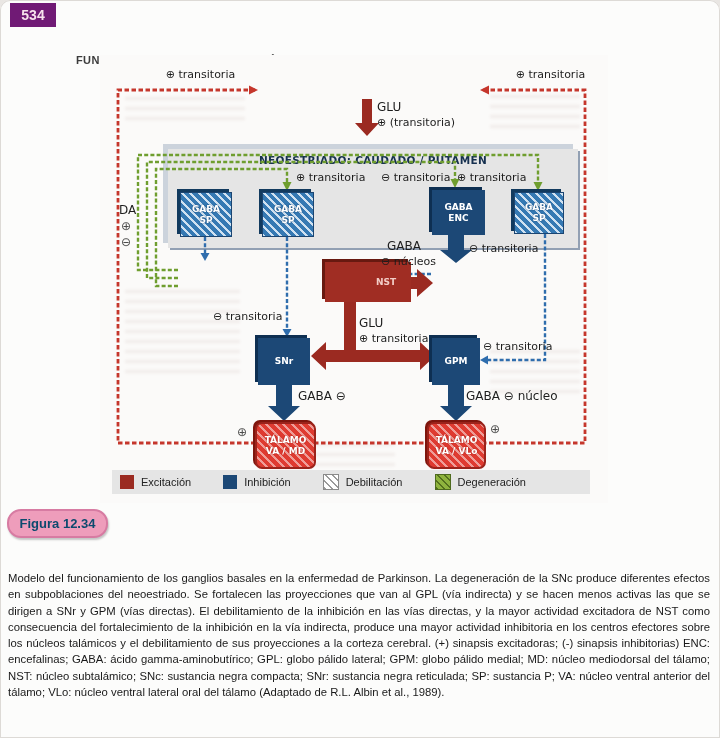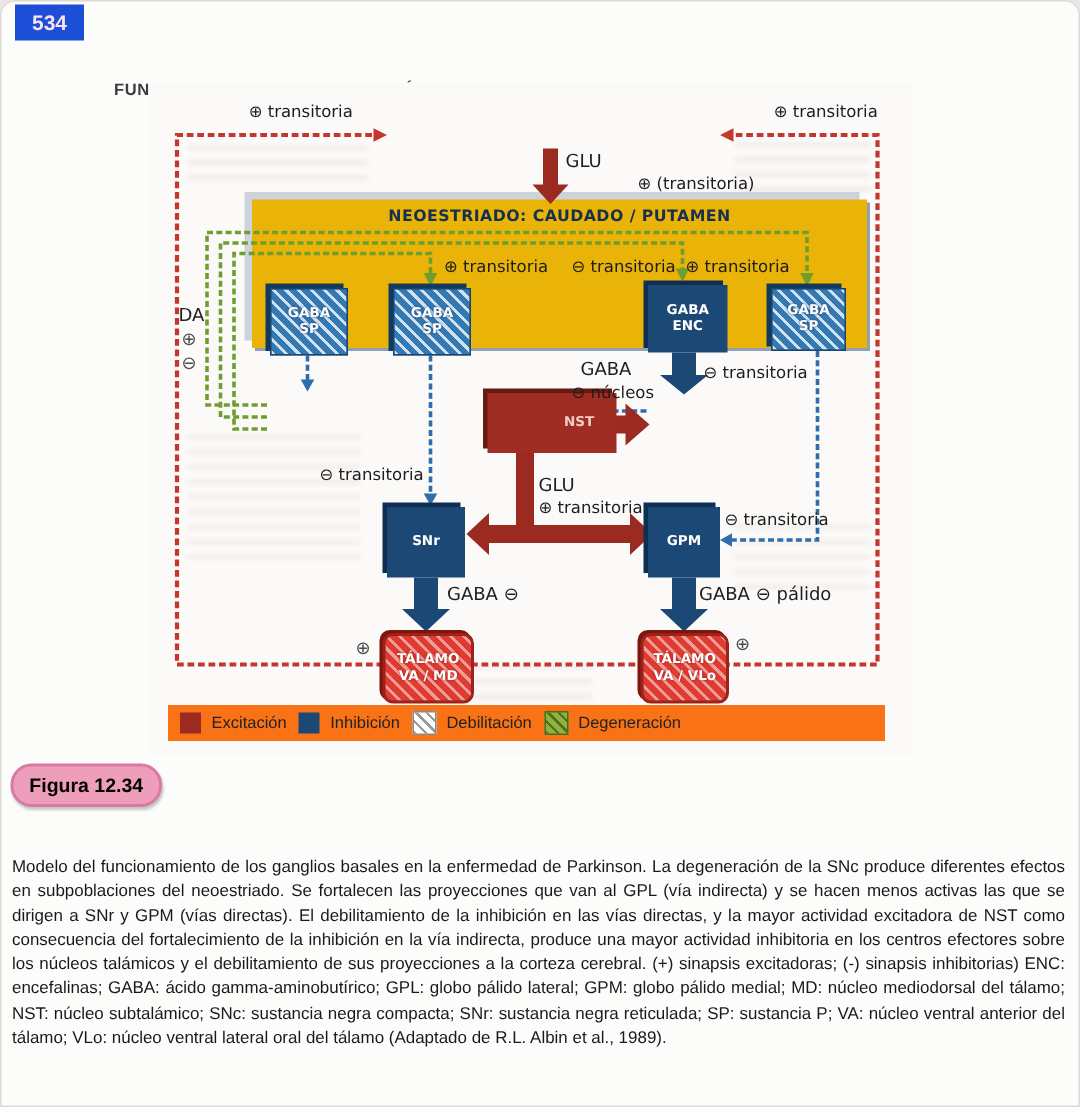--- a/index.html
+++ b/index.html
@@ -1,63 +1,63 @@
 <!DOCTYPE html>
 <html><head>
 <meta charset="utf-8">
 <style>
   html,body{margin:0;padding:0;}
   body{width:720px;height:738px;background:#e9e6e3;font-family:"Liberation Sans",sans-serif;}
   .page{position:relative;width:720px;height:738px;background:#fcfcfb;border-radius:10px 10px 0 0;overflow:hidden;
         box-shadow:inset 0 0 0 1px #dddad6;}
   
-  .pgnum{position:absolute;left:10px;top:3px;width:46px;height:24px;background:#1d4ed8;color:#f7e2ec;
+  .pgnum{position:absolute;left:10px;top:3px;width:46px;height:24px;background:#701a75;color:#f7e2ec;
          font-weight:bold;font-size:14px;display:flex;align-items:center;justify-content:center;}
   .htitle{position:absolute;left:76px;top:10px;font-size:11px;font-weight:bold;color:#3c3c3c;letter-spacing:.4px;margin-top:44px;}
 
   
   .fig{position:absolute;left:100px;top:55px;width:508px;height:448px;background:#fbfaf9;}
   .bleed{position:absolute;background:repeating-linear-gradient(180deg, rgba(150,110,100,.20) 0 3px, transparent 3px 10px);
          filter:blur(1.5px);opacity:.5;pointer-events:none;}
   .wires{position:absolute;left:0;top:0;z-index:2;}
 
   .box{position:absolute;z-index:3;display:flex;align-items:center;justify-content:center;text-align:center;
        font-family:"DejaVu Sans",sans-serif;font-weight:bold;color:#fff;font-size:9px;line-height:1.2;white-space:pre-line;}
   .corteza{background:#9b2b21;box-shadow:-4px -4px 0 #5e120b;font-size:10.5px;letter-spacing:.6px;}
-  .band{position:absolute;z-index:1;background:#eab308;box-shadow:-5px -5px 0 #ccd3dc,2px 2px 0 #92a0b3;}
+  .band{position:absolute;z-index:1;background:#e5e5e5;box-shadow:-5px -5px 0 #ccd3dc,2px 2px 0 #92a0b3;margin-top:16px;}
   .band-title{margin-top:5px;text-align:center;font-family:"DejaVu Sans",sans-serif;font-weight:bold;
               font-size:10.5px;color:#16304f;letter-spacing:.3px;}
   .hatch-blue{background:#3579b3;background-image:repeating-linear-gradient(45deg, rgba(235,244,252,.85) 0 2px, transparent 2px 6px);
               border:1.5px solid #1b4571;box-shadow:-3px -3px 0 #123a5e;text-shadow:0 0 2px #1b4571;}
   .solid-navy{background:#1c4876;box-shadow:-3px -3px 0 #0e2f52;}
   .solid-red{background:#a02d23;box-shadow:-3px -3px 0 #681910;color:#f2cdc6;padding-left:36px;}
   .hatch-green{background:#8fb43e;background-image:repeating-linear-gradient(45deg, rgba(77,104,26,.9) 0 2px, transparent 2px 6px);
                border:1.5px solid #4e6b1f;box-shadow:-3px -3px 0 #3f5a14;color:#33510f;text-shadow:none;}
   .hatch-red{background:#df3b31;background-image:repeating-linear-gradient(45deg, rgba(255,255,255,.5) 0 2px, transparent 2px 6px);
              border:2px solid #9c231b;border-radius:7px;box-shadow:-2px -2px 0 #7e150d;text-shadow:0 0 2px #9c231b;}
 
   .lbl{position:absolute;z-index:4;font-family:"DejaVu Sans",sans-serif;font-size:11px;color:#1d1d1d;white-space:nowrap;}
   .lbl.c{text-align:center;}
   .lbl.big{font-size:12px;}
   .lbl.plus{font-size:12px;color:#4d4d4d;}
 
-  .legend{position:absolute;left:12px;top:415px;width:478px;height:24px;background:#f97316;z-index:4;
-          display:flex;align-items:center;gap:8px;padding-left:8px;box-sizing:border-box;}
+  .legend{position:absolute;left:12px;top:415px;width:478px;height:24px;background:#e5e5e5;z-index:4;
+          display:flex;align-items:center;gap:32px;padding-left:8px;box-sizing:border-box;}
   .legend-item{display:flex;align-items:center;}
   .sw{width:14px;height:14px;margin-right:7px;flex:0 0 auto;}
   .sw.exc{background:#9b2b21;}
   .sw.inh{background:#1c4876;}
   .sw.deb{background:#fff;border:1px solid #8a8a8a;
           background-image:repeating-linear-gradient(45deg, #9a9a9a 0 1.6px, transparent 1.6px 5px);}
   .sw.deg{background:#8fb43e;border:1px solid #4e6b1f;
           background-image:repeating-linear-gradient(45deg, rgba(77,104,26,.9) 0 1.6px, transparent 1.6px 5px);}
   .legend-item span.t{font-size:11px;color:#222;}
 
   .fig-pill{position:absolute;left:7px;top:509px;width:97px;height:25px;background:#ee9dbb;border:2px solid #d77ba2;
-            border-radius:14px;color:#000000;font-weight:bold;font-size:13px;display:flex;align-items:center;
+            border-radius:14px;color:#0c4a6e;font-weight:bold;font-size:13px;display:flex;align-items:center;
             justify-content:center;box-shadow:1px 2px 2px rgba(0,0,0,.22);}
   .caption{position:absolute;left:8px;top:545px;width:702px;font-size:11.3px;line-height:16.3px;
            text-align:justify;color:#191919;margin-top:25px;}
 </style>
 </head>
 <body>
 
 <div class="page">
 
   <div class="pgnum">534</div>
@@ -122,36 +122,36 @@
     <div class="box solid-navy" style="left:158px;top:283px;width:52px;height:47px;">SNr</div>
     <div class="box solid-navy" style="left:332px;top:283px;width:48px;height:47px;">GPM</div>
     <div class="box hatch-red" style="left:155px;top:367px;width:57px;height:43px;">TÁLAMO
 VA / MD</div>
     <div class="box hatch-red" style="left:327px;top:367px;width:55px;height:43px;">TÁLAMO
 VA / VLo</div>
 
     <div class="lbl c" style="left:48px;top:13px;width:105px;">⊕ transitoria</div>
     <div class="lbl c" style="left:398px;top:13px;width:105px;">⊕ transitoria</div>
     <div class="lbl big" style="left:277px;top:45px;">GLU</div>
-    <div class="lbl" style="left:277px;top:61px;margin-left:48px;">⊕ (transitoria)</div>
+    <div class="lbl" style="left:277px;top:61px;">⊕ (transitoria)</div>
     <div class="lbl" style="left:196px;top:116px;">⊕ transitoria</div>
     <div class="lbl" style="left:281px;top:116px;">⊖ transitoria</div>
     <div class="lbl" style="left:357px;top:116px;">⊕ transitoria</div>
     <div class="lbl big" style="left:19px;top:148px;">DA</div>
     <div class="lbl plus" style="left:21px;top:164px;">⊕</div>
     <div class="lbl plus" style="left:21px;top:180px;">⊖</div>
     <div class="lbl big" style="left:287px;top:184px;">GABA</div>
     <div class="lbl" style="left:281px;top:200px;">⊖ núcleos</div>
     <div class="lbl" style="left:369px;top:187px;">⊖ transitoria</div>
     <div class="lbl" style="left:113px;top:255px;">⊖ transitoria</div>
     <div class="lbl big" style="left:259px;top:261px;">GLU</div>
     <div class="lbl" style="left:259px;top:277px;">⊕ transitoria</div>
     <div class="lbl" style="left:383px;top:285px;">⊖ transitoria</div>
     <div class="lbl big" style="left:198px;top:334px;">GABA ⊖</div>
-    <div class="lbl big" style="left:366px;top:334px;">GABA ⊖ pálido</div>
+    <div class="lbl big" style="left:366px;top:334px;">GABA ⊖ núcleo</div>
     <div class="lbl plus" style="left:137px;top:370px;">⊕</div>
     <div class="lbl plus" style="left:390px;top:367px;">⊕</div>
 
     <div class="legend">
       <div class="legend-item">
         <span class="sw exc"></span>
         <span class="t">Excitación</span>
       </div>
       <div class="legend-item">
         <span class="sw inh"></span>

